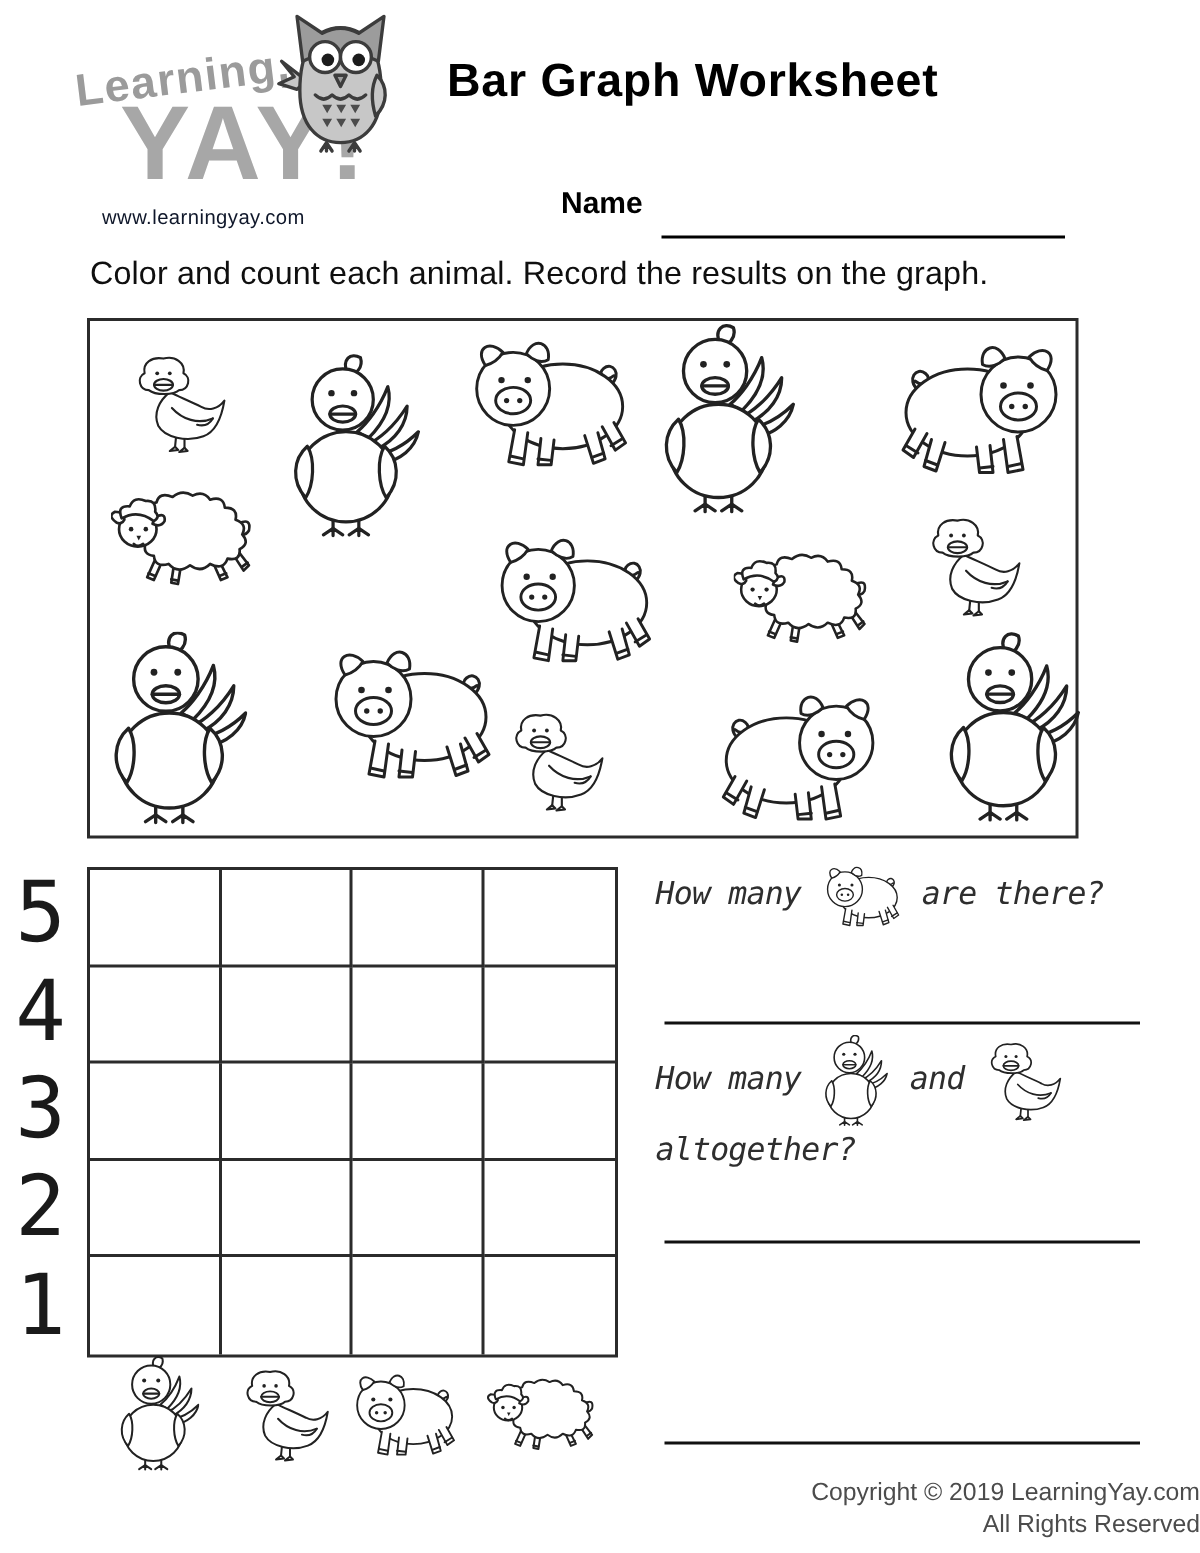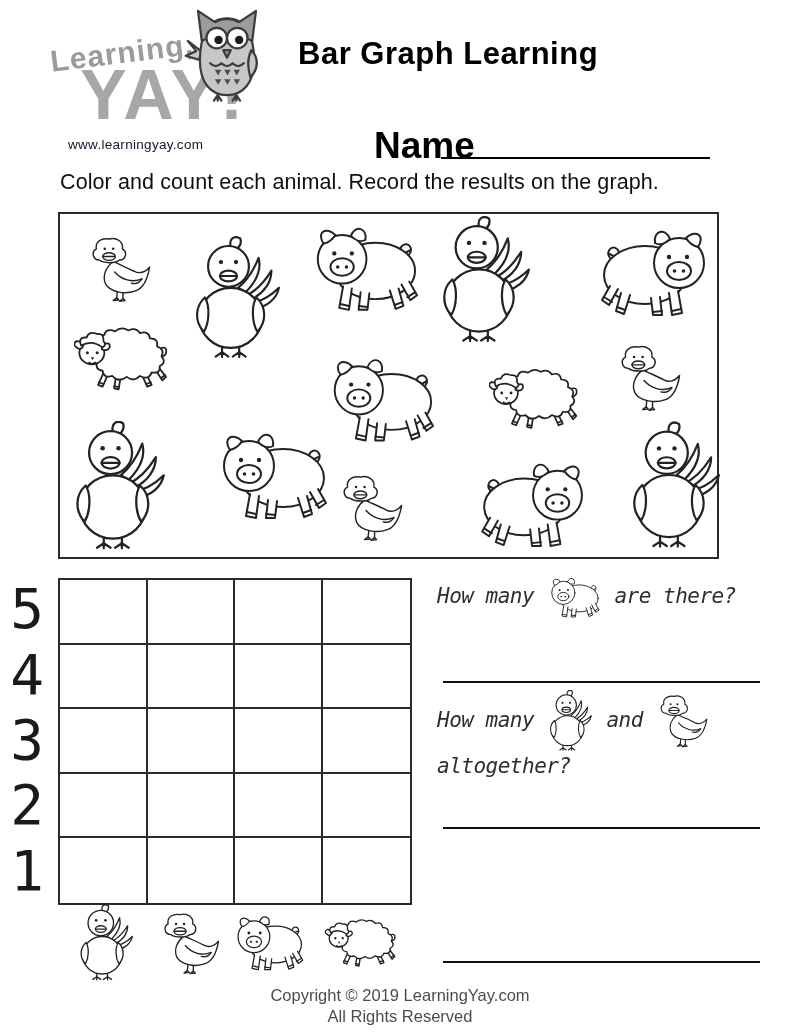--- a/index.html
+++ b/index.html
@@ -12,21 +12,21 @@
   
   #logo-word1{left:50px;top:36px;font-size:30px;font-weight:700;color:#9b9b9b;
     transform:rotate(-7deg);letter-spacing:1px;}
   #logo-word2{left:80px;top:60px;font-size:70px;line-height:1;font-weight:800;
     color:#a7a7a7;letter-spacing:3px;}
   #logo-url{left:68px;top:137px;font-size:13.5px;color:#0f172a;letter-spacing:.3px;}
   #owl{left:184px;top:3px;width:86px;height:100px;}
 
   
   #title{left:298px;top:36px;font-size:31px;font-weight:700;letter-spacing:.5px;color:#000;}
-  #name-label{left:374px;top:125px;font-size:37px;font-weight:700;color:#000;}
+  #name-label{left:374px;top:125px;font-size:20px;font-weight:700;color:#000;}
   #name-line{left:441px;top:157px;width:269px;height:0;border-top:2.5px solid #000;}
   #instruction{left:60px;top:170px;font-size:21.5px;color:#0f0f0f;white-space:nowrap;letter-spacing:.1px;text-align:center;}
 
   
   #scene{left:58px;top:212px;width:661px;height:347px;border:2.5px solid #2b2b2b;box-sizing:border-box;}
   .animal{position:absolute;}
   .flip{transform:scaleX(-1);}
 
   
   #grid{left:58px;top:578px;width:354px;height:327px;border:2px solid #2b2b2b;
@@ -41,21 +41,21 @@
   
   .question{position:absolute;left:437px;width:327px;font-style:italic;}
   #q1{top:576px;height:107px;}
   #q2{top:690px;height:139px;}
   #q3{top:832px;height:131px;}
   .q-text{font-family:"DejaVu Sans Mono",monospace;font-size:21px;color:#2e2e2e;
     line-height:30px;letter-spacing:-.5px;}
   .q-text svg{vertical-align:middle;margin:0 2px;}
   .answer-line{position:absolute;left:6px;right:4px;bottom:0;height:0;border-top:2px solid #111;}
 
-  #footer{left:0;top:985px;width:800px;text-align:center;font-size:16.5px;color:#4c4c4c;line-height:21px;}
+  #footer{left:0;top:985px;width:800px;text-align:right;font-size:16.5px;color:#4c4c4c;line-height:21px;}
 </style>
 </head>
 <body>
 
 <svg width="0" height="0" style="position:absolute" aria-hidden="true">
   <defs>
     <symbol id="sym-chicken" viewBox="0 0 82 114">
       <g fill="#fff" stroke="#222" stroke-width="2" stroke-linecap="round" stroke-linejoin="round">
         <path d="M50 52 C60 42 65 31 62 20 C57 33 49 43 43 48 Z"></path>
         <path d="M55 59 C67 53 74 43 74 32 C66 45 56 53 49 56 Z"></path>
@@ -151,21 +151,21 @@
   </defs>
 </svg>
 
 <div class="abs" id="logo-word1">Learning,</div>
 <div class="abs" id="logo-word2">YAY!</div>
 <svg class="abs" id="owl">
     <use href="#sym-owl"></use>
   </svg>
 <div class="abs" id="logo-url">www.learningyay.com</div>
 
-<div class="abs" id="title">Bar Graph Learning</div>
+<div class="abs" id="title">Bar Graph Worksheet</div>
 <div class="abs" id="name-label">Name</div>
 <div class="abs" id="name-line"></div>
 <div class="abs" id="instruction">Color and count each animal. Record the results on the graph.</div>
 
 <div class="abs" id="scene">
     <svg width="63" height="67" class="animal" style="left: 28px; top: 22px;">
       <use href="#sym-duck"></use>
     </svg>
     <svg width="88" height="123" class="animal" style="left: 132px; top: 22px;">
       <use href="#sym-chicken"></use>

